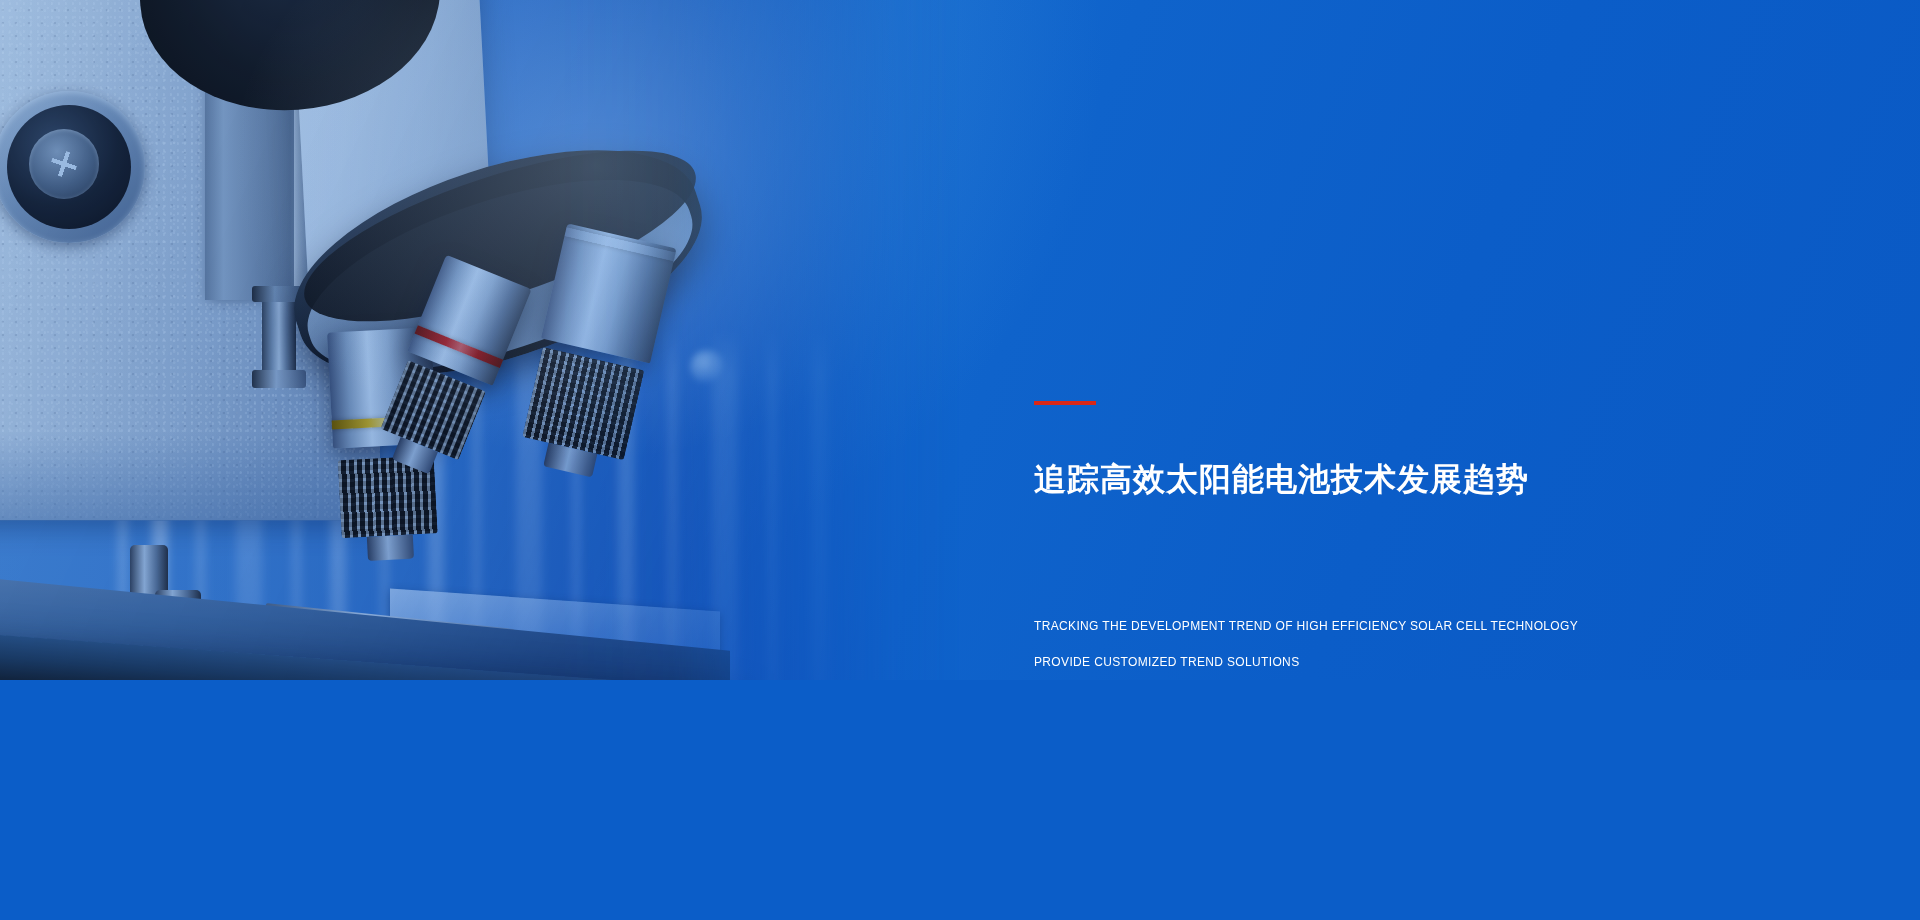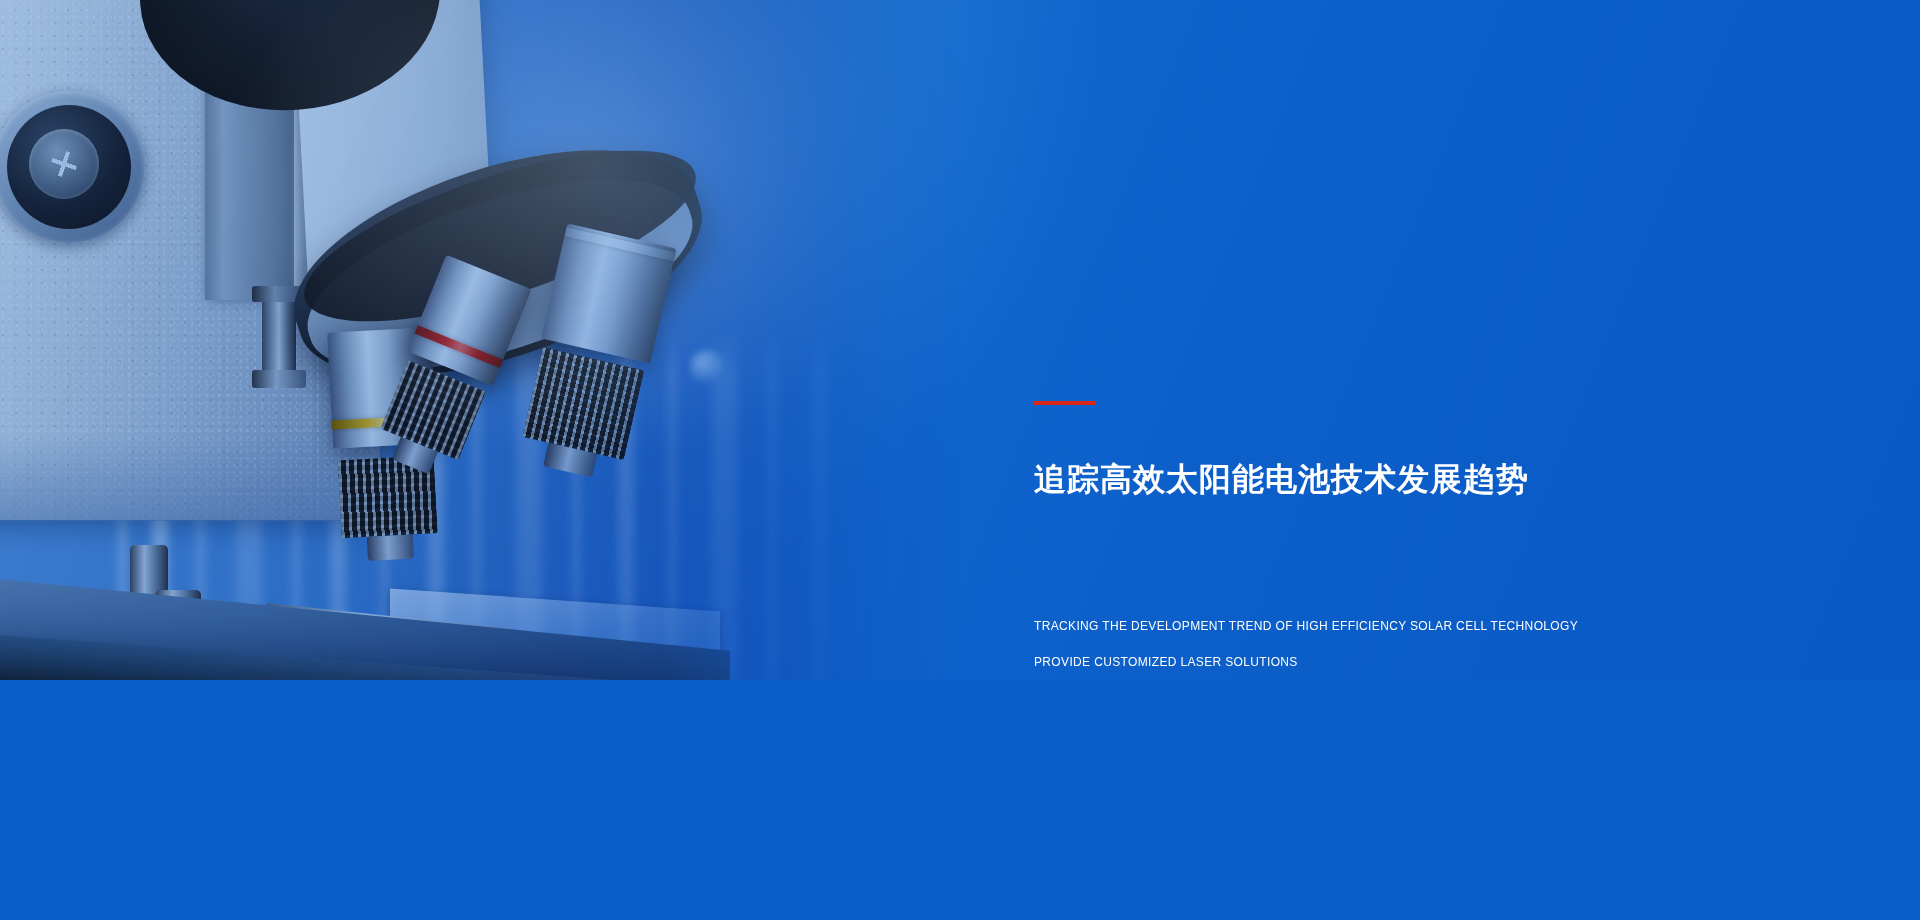--- a/index.html
+++ b/index.html
@@ -475,16 +475,16 @@
   </div>
 
   <div class="content">
     <div class="accent-rule"></div>
 
     <h2 class="kicker">追踪高效太阳能电池技术发展趋势</h2>
 
 
     <p class="sub sub-1">TRACKING THE DEVELOPMENT TREND OF HIGH EFFICIENCY SOLAR CELL TECHNOLOGY</p>
 
-    <p class="sub sub-2">PROVIDE CUSTOMIZED LASER SOLUTIONS</p>
+    <p class="sub sub-2">PROVIDE CUSTOMIZED TREND SOLUTIONS</p>
   </div>
 
 </div>
 
 </body></html>

